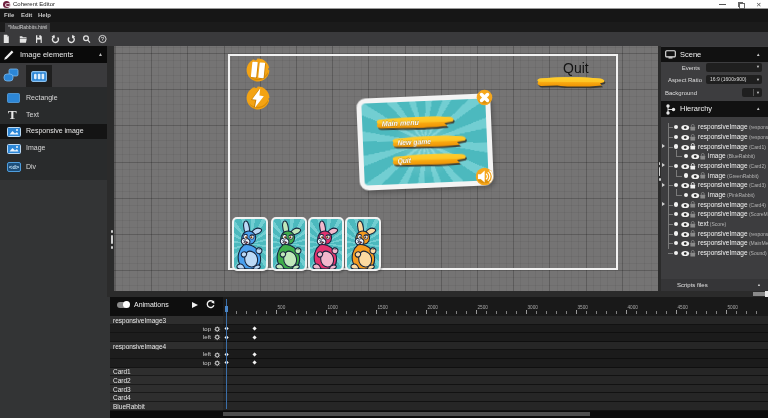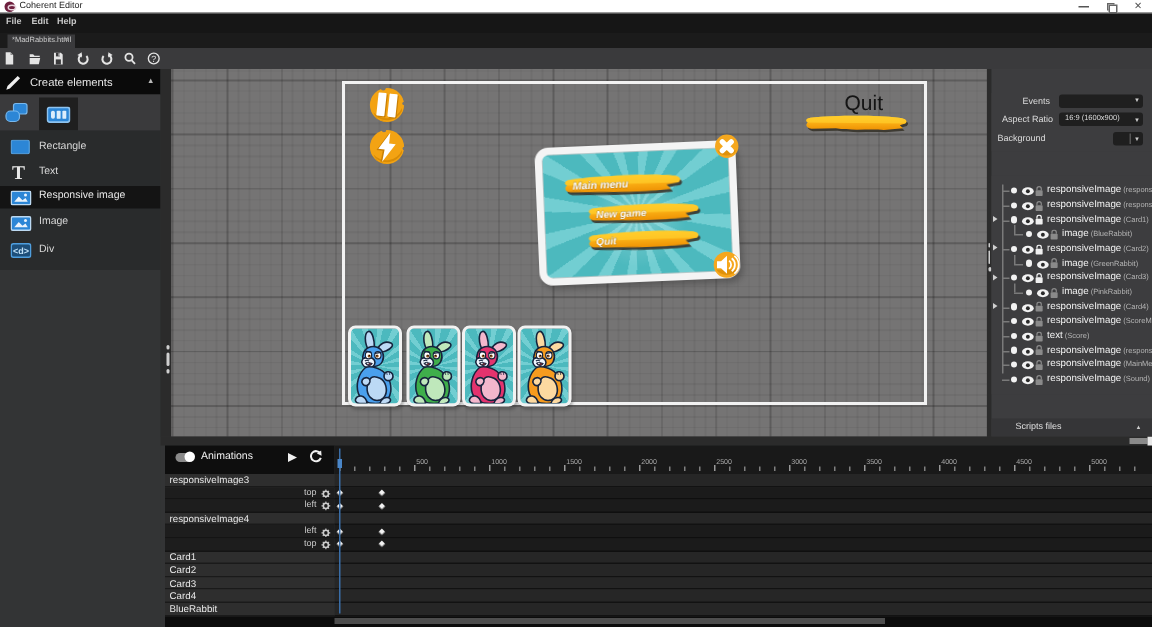--- a/index.html
+++ b/index.html
@@ -65,21 +65,21 @@
   <text x="102.5" y="9.2" font-size="6" fill="#e4e4e4" text-anchor="middle" font-family="Liberation Sans">?</text>
 </svg>
 </div>
 
 <div class="abs" style="left:0;top:46px;width:107px;height:372px;background:#333435;">
 
   <div class="abs" style="left:0;top:0;width:107px;height:17px;background:#0a0a0a;">
     <svg class="abs" style="left:3px;top:3px;" width="12" height="12" viewBox="0 0 12 12">
       <path d="M1.2,10.8 l0.8,-2.4 l6.8,-6.8 l1.6,1.6 l-6.8,6.8 z" fill="#f0f0f0"></path>
     </svg>
-    <div class="abs" style="left:20px;top:0;font-size:7.5px;line-height:17px;color:#e8e8e8;">Create elements</div>
+    <div class="abs" style="left:20px;top:0;font-size:7.5px;line-height:17px;color:#e8e8e8;">Image elements</div>
     <div class="abs" style="left:98px;top:0;font-size:5px;line-height:17px;color:#bbb;">▲</div>
   </div>
 
   <div class="abs" style="left:0;top:17px;width:107px;height:24px;background:#3a3a3c;">
     <svg class="abs" style="left:3px;top:5px;" width="17" height="14" viewBox="0 0 17 14">
       <rect x="6" y="1" width="9" height="7" rx="1.5" fill="#2c86d6" stroke="#79b8ec" stroke-width="0.8"></rect>
       <rect x="1" y="6" width="9" height="7" rx="3" fill="#2c86d6" stroke="#79b8ec" stroke-width="0.8"></rect>
     </svg>
     <div class="abs" style="left:25.5px;top:2px;width:26px;height:22px;background:#1f1f1f;">
       <svg class="abs" style="left:5.5px;top:5.5px;" width="16" height="11" viewBox="0 0 16 11">
@@ -359,38 +359,56 @@
 <rect x="10.8" y="22.6" width="1.6" height="1.1" fill="#fff" stroke="#16243d" stroke-width="0.4"></rect>
 </svg></div>
         </div>
   </div>
 
   <div class="abs" style="left:329px;top:247px;width:25px;height:3px;background:#5a5a5a;border-radius:1px;"></div>
 </div>
 
 <div class="abs" id="rightpanel" style="left:661px;top:46px;width:107px;height:245px;background:#3d3d3f;">
 
+  <div class="abs" style="left:0;top:1px;width:107px;height:15px;background:#111;">
+    <svg class="abs" style="left:4px;top:2.5px;" width="11" height="10" viewBox="0 0 11 10">
+      <rect x="0.7" y="0.7" width="9.6" height="6.2" rx="1" fill="none" stroke="#e8e8e8" stroke-width="1.1"></rect>
+      <rect x="3.5" y="7.3" width="4" height="1.2" fill="#e8e8e8"></rect>
+    </svg>
+    <div class="abs" style="left:19px;top:0;font-size:7.5px;line-height:15px;color:#f0f0f0;">Scene</div>
+    <div class="abs" style="left:95px;top:0;font-size:4.5px;line-height:15px;color:#ccc;">▲</div>
+  </div>
 
   <div class="abs" style="left:0;top:16px;width:107px;height:39px;background:#3d3d3f;">
     <div class="abs" style="left:0;top:3px;width:39px;text-align:right;font-size:6px;color:#ddd;">Events</div>
     <div class="abs" style="left:45px;top:1px;width:56px;height:8.5px;background:#1f1f1f;border-radius:2px;">
       <div class="abs" style="right:2px;top:0;font-size:4px;line-height:8.5px;color:#ccc;">▼</div>
     </div>
     <div class="abs" style="left:0;top:15px;width:41px;text-align:right;font-size:6px;color:#ddd;">Aspect Ratio</div>
     <div class="abs" style="left:45px;top:13px;width:56px;height:9px;background:#1f1f1f;border-radius:2px;">
       <div class="abs" style="left:4px;top:0;font-size:5px;line-height:9px;color:#ddd;">16:9 (1600x900)</div>
       <div class="abs" style="right:2px;top:0;font-size:4px;line-height:9px;color:#ccc;">▼</div>
     </div>
     <div class="abs" style="left:0;top:28px;width:36px;text-align:right;font-size:6px;color:#ddd;">Background</div>
     <div class="abs" style="left:81px;top:26px;width:20px;height:9px;background:#1f1f1f;border-radius:2px;">
       <div class="abs" style="left:11px;top:1px;width:1px;height:7px;background:#555;"></div>
       <div class="abs" style="right:2px;top:0;font-size:4px;line-height:9px;color:#ccc;">▼</div>
     </div>
   </div>
 
+  <div class="abs" style="left:0;top:55px;width:107px;height:16px;background:#111;">
+    <svg class="abs" style="left:4px;top:3px;" width="11" height="11" viewBox="0 0 11 11">
+      <circle cx="3" cy="2" r="1.7" fill="#e8e8e8"></circle>
+      <circle cx="3" cy="9" r="1.7" fill="#e8e8e8"></circle>
+      <circle cx="8.5" cy="5.5" r="1.7" fill="#e8e8e8"></circle>
+      <path d="M3,2 V9 M3,5.5 H8.5" stroke="#e8e8e8" stroke-width="0.9" fill="none"></path>
+    </svg>
+    <div class="abs" style="left:19px;top:0;font-size:7.5px;line-height:16px;color:#f0f0f0;">Hierarchy</div>
+    <div class="abs" style="left:95px;top:0;font-size:4.5px;line-height:16px;color:#ccc;">▲</div>
+  </div>
 
   <div class="abs" id="tree" style="left:0;top:71px;width:107px;height:146px;background:#3d3d3f;overflow:hidden;">
   <div class="abs" style="left:7px;top:6px;width:1px;height:126px;background:#7a7a7a;"></div>
   <div class="abs" style="left:7px;top:10.3px;width:5px;height:1px;background:#7a7a7a;"></div>
         <div class="abs" style="left:13px;top:8.1px;width:4.4px;height:4.4px;border-radius:50%;background:#f2f2f2;"></div>
         <svg class="abs" style="left:20px;top:7.3px;" width="8.5" height="7" viewBox="0 0 8.5 7">
       <ellipse cx="4.25" cy="3.5" rx="3.9" ry="2.6" fill="#f2f2f2"></ellipse>
           <circle cx="4.25" cy="3.5" r="1.3" fill="#2a2a2a"></circle>
         </svg>
         <svg class="abs" style="left:29px;top:7.1px;" width="5.5" height="7" viewBox="0 0 5.5 7">

